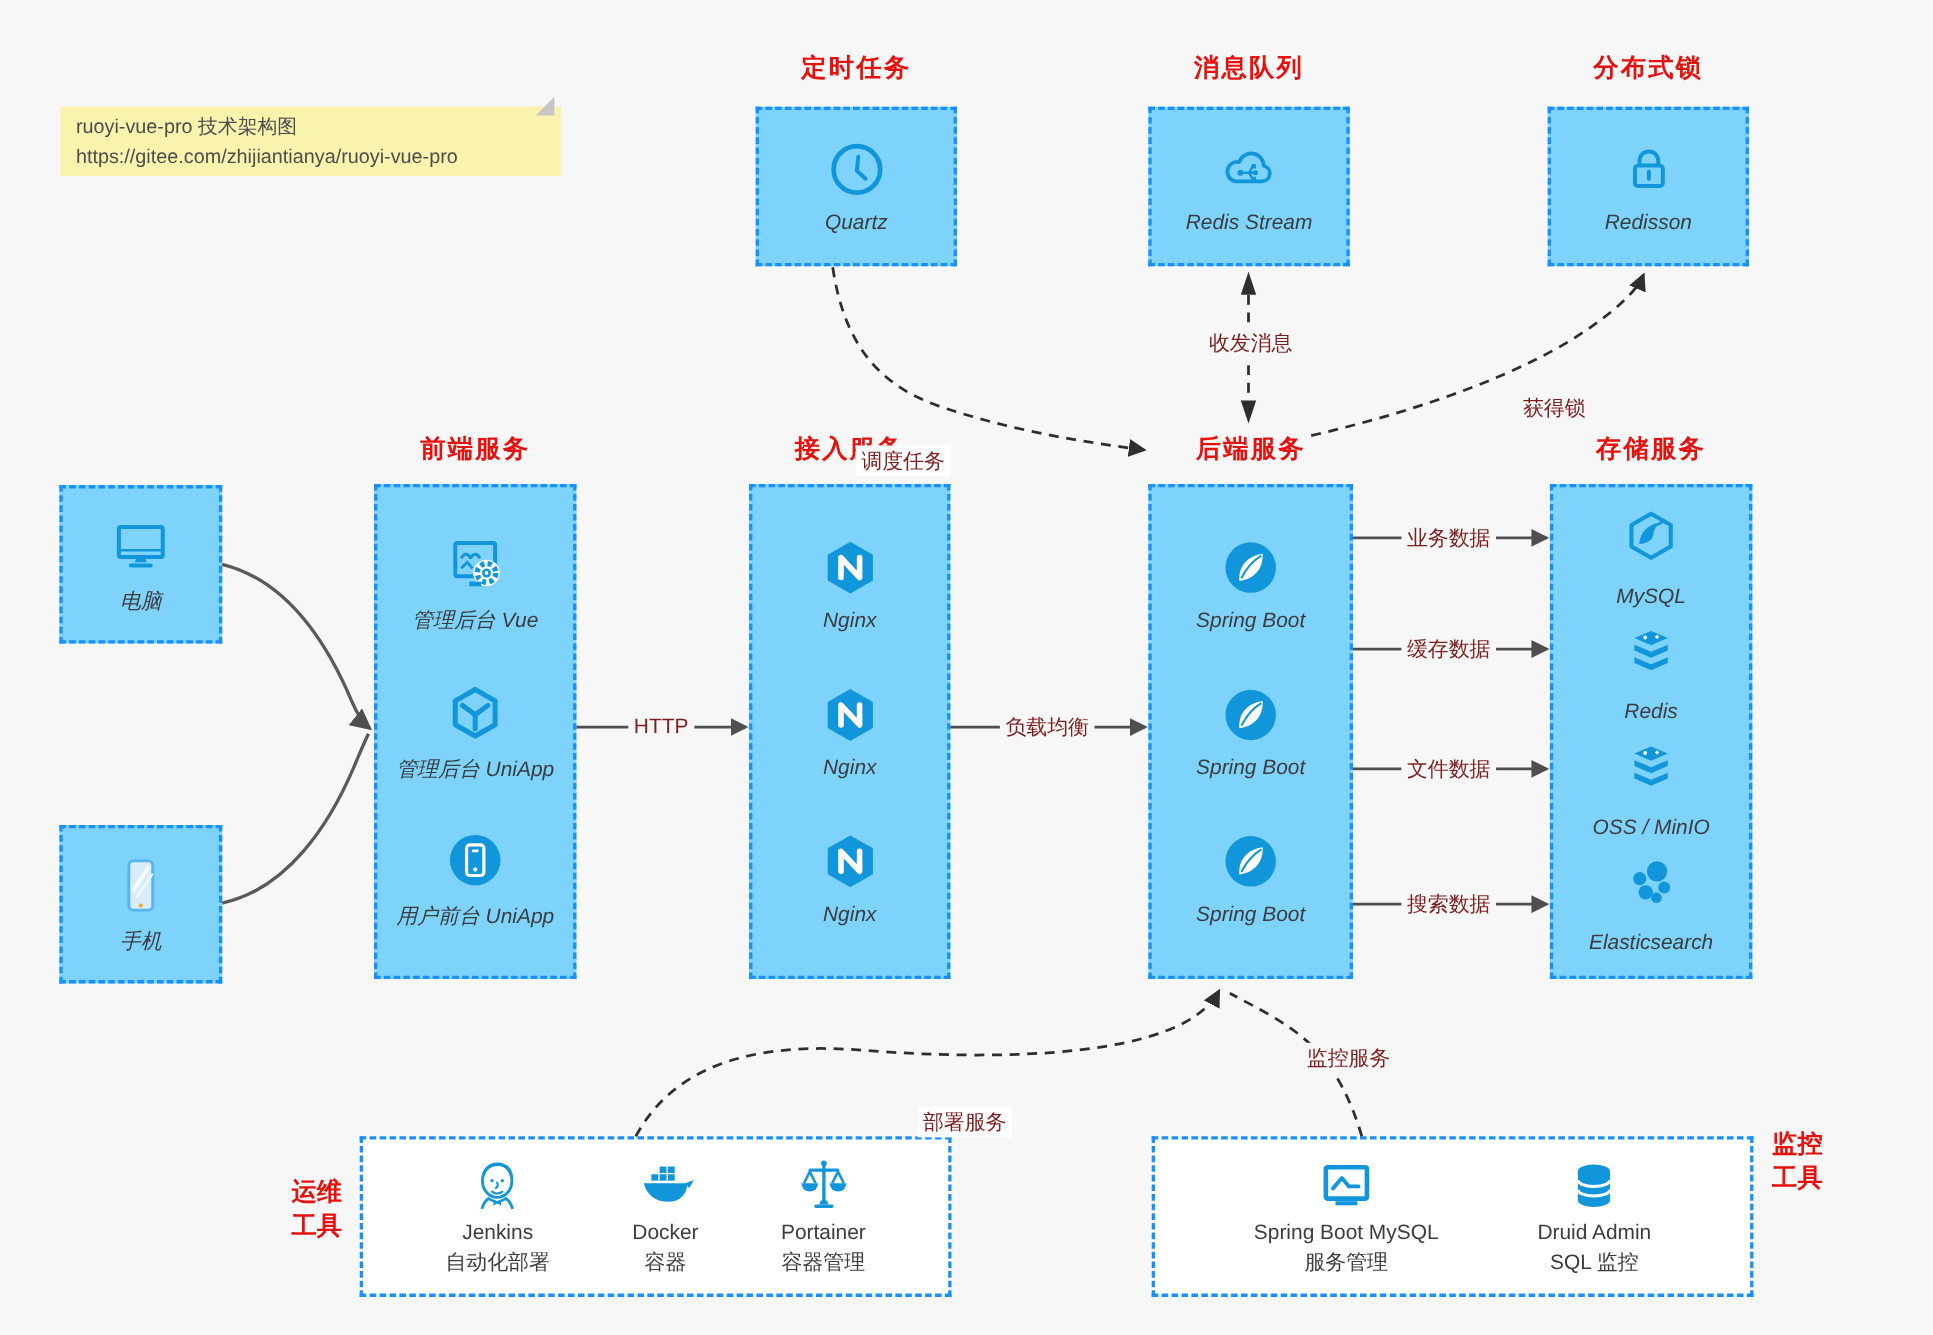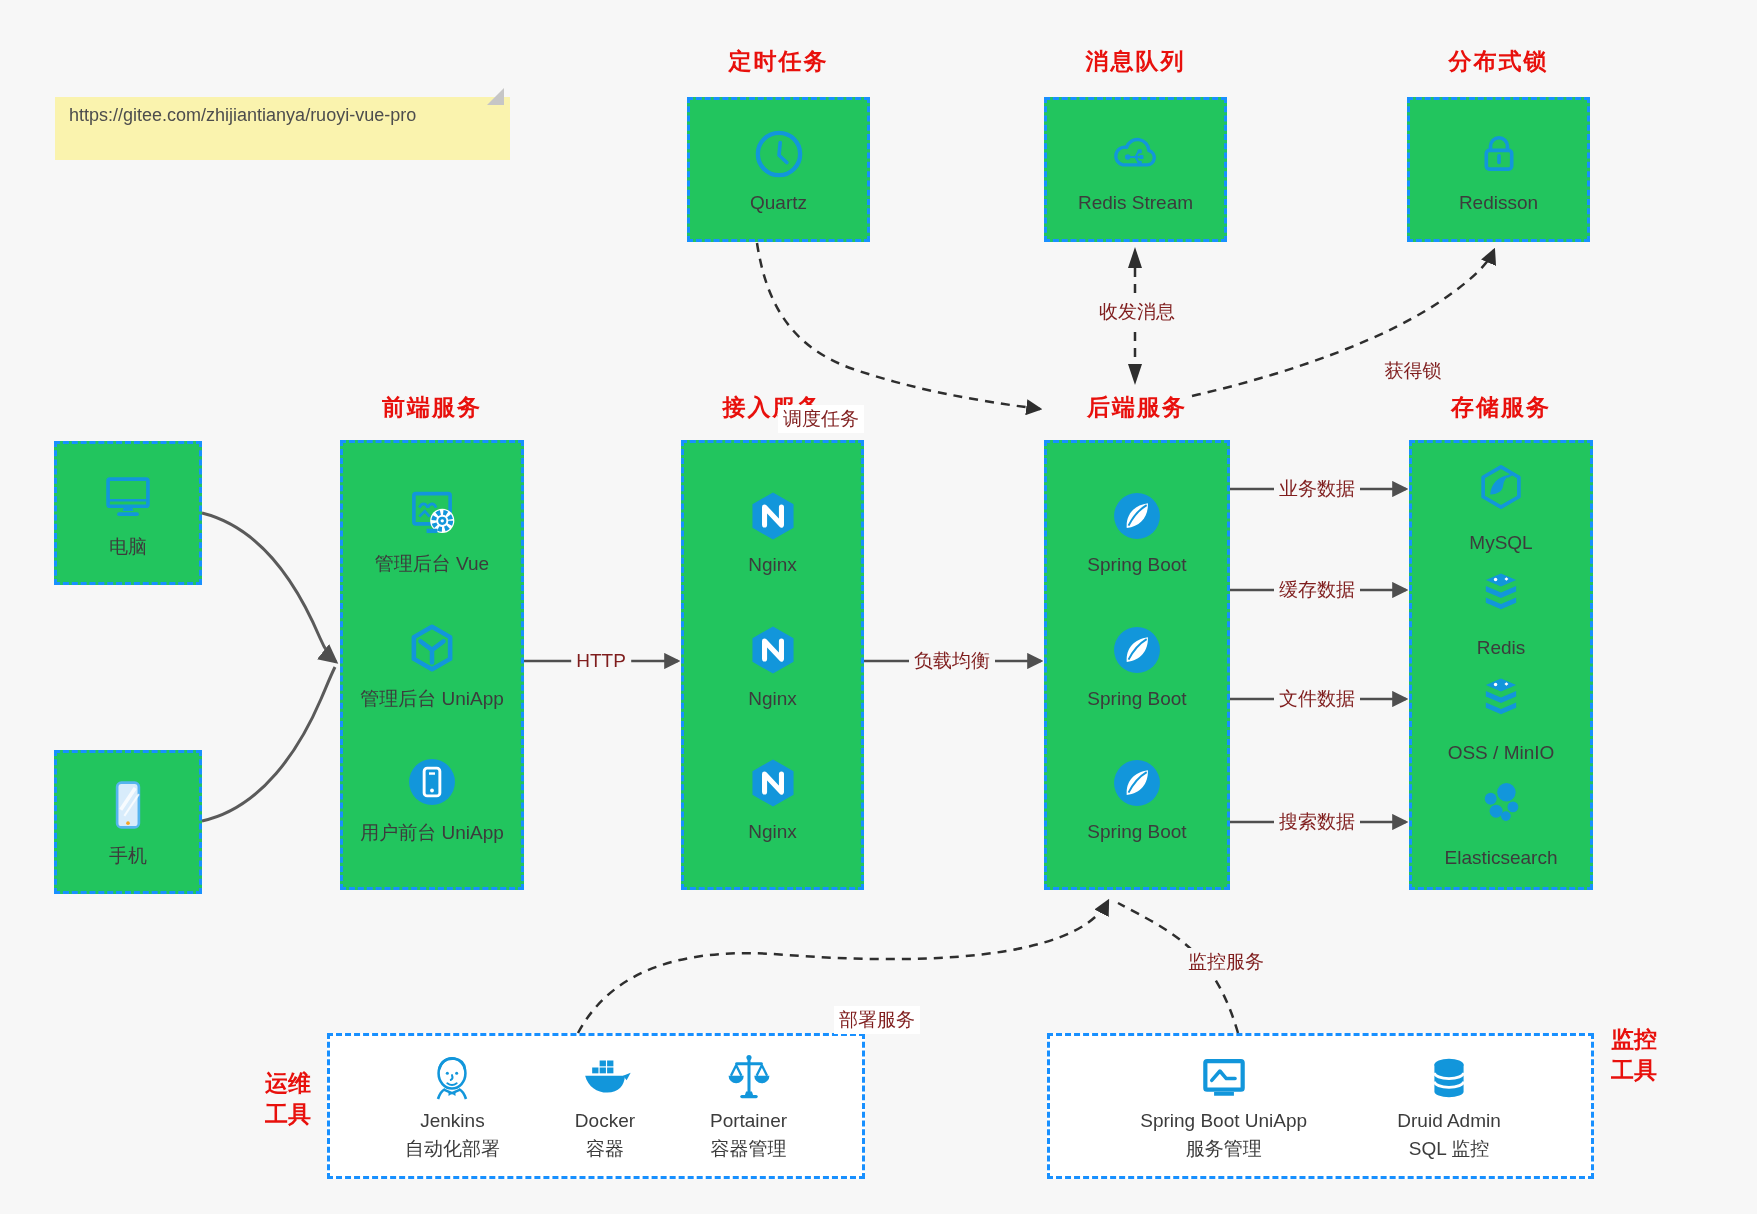--- a/index.html
+++ b/index.html
@@ -4,22 +4,22 @@
 <style>
   html,body{margin:0;padding:0;background:#f7f7f7;}
   .canvas{position:relative;width:1757px;height:1214px;background:#f7f7f7;
           font-family:"Liberation Sans","DejaVu Sans",sans-serif;overflow:hidden;}
   
   .note{position:absolute;left:55px;top:97px;width:455px;height:63px;background:#faf3ae;
         box-sizing:border-box;padding:5px 0 0 14px;color:#4d4d4d;font-size:18px;line-height:27px;}
   .note-fold{position:absolute;right:6px;top:-9px;width:0;height:0;
              border-bottom:17px solid #c6c6c6;border-left:17px solid transparent;}
   
-  .gbox{position:absolute;background:#22c55e;border:3px dashed #1890ff;box-sizing:border-box;
-        display:flex;flex-direction:column;align-items:center;justify-content:space-evenly;}
+  .gbox{position:absolute;background:#7dd3fc;border:3px dashed #1890ff;box-sizing:border-box;
+        display:flex;flex-direction:column;align-items:center;justify-content:space-evenly;font-style:italic;}
   .gbox.center{justify-content:center;gap:8px;}
   .gtitle{position:absolute;color:#e8100c;font-weight:bold;font-size:23px;text-align:center;
           letter-spacing:2px;white-space:nowrap;}
   .gtitle.side{letter-spacing:0;line-height:31px;white-space:normal;}
   .item{display:flex;flex-direction:column;align-items:center;gap:9px;}
   .item-sm{gap:19px;}
   .ilabel{font-size:19px;color:#3c3c3c;white-space:nowrap;}
   .icon{width:58px;height:58px;display:block;}
   .icon-sm{width:52px;height:52px;display:block;}
   
@@ -63,20 +63,21 @@
     <path d="M1192,396 C1292,373 1390,338 1448,296 C1472,279 1488,264 1494,250" fill="none" stroke="#2e2e2e" stroke-width="2.5" stroke-dasharray="9 7" marker-end="url(#mDark)"></path>
     <line x1="1135" y1="268" x2="1135" y2="364" stroke="#2e2e2e" stroke-width="2.5" stroke-dasharray="9 7"></line>
     <polygon points="1135,247 1128,268 1142,268" fill="#2e2e2e"></polygon>
     <polygon points="1135,385 1128,364 1142,364" fill="#2e2e2e"></polygon>
     <path d="M578,1033 C612,970 682,946 787,955 C907,964 1075,963 1108,901" fill="none" stroke="#2e2e2e" stroke-width="2.5" stroke-dasharray="9 7" marker-end="url(#mDark)"></path>
     <path d="M1238,1033 C1229,1002 1215,973 1194,952 C1172,930 1142,916 1118,903" fill="none" stroke="#2e2e2e" stroke-width="2.5" stroke-dasharray="9 7"></path>
   </svg>
 
   <div class="note">
     <div class="note-fold"></div>
+    <div>ruoyi-vue-pro 技术架构图</div>
     <div>https://gitee.com/zhijiantianya/ruoyi-vue-pro</div>
   </div>
 
   <div class="gtitle" style="left:687px;top:46px;width:183px">定时任务</div>
   <div class="gbox gboxz center" style="left:687px;top:97px;width:183px;height:145px">
     <div class="item">
       <svg class="icon" viewBox="0 0 48 48">
         <circle cx="24" cy="24" r="17.5" fill="none" stroke="#1296db" stroke-width="3.6"></circle>
         <path d="M25,14.5 L24,25 L30.5,31" fill="none" stroke="#1296db" stroke-width="3" stroke-linecap="round" stroke-linejoin="round"></path>
       </svg>
@@ -317,21 +318,21 @@
     <div>监控</div>
     <div>工具</div>
   </div>
   <div class="tbox gboxz" style="left:1047px;top:1033px;width:547px;height:146px">
     <div class="bitem">
       <svg class="icon" style="width:56px;height:56px" viewBox="0 0 48 48">
         <rect x="8" y="9.5" width="32" height="24.5" rx="1.5" fill="none" stroke="#1296db" stroke-width="3.6"></rect>
         <path d="M13.5,26 L20.5,18 L26,24.5 H33.5" fill="none" stroke="#1296db" stroke-width="3" stroke-linecap="round" stroke-linejoin="round"></path>
         <rect x="15.5" y="36" width="17" height="3.2" fill="#1296db"></rect>
       </svg>
-      <div class="bname">Spring Boot UniApp</div>
+      <div class="bname">Spring Boot MySQL</div>
       <div class="bname">服务管理</div>
     </div>
     <div class="bitem">
       <svg class="icon" style="width:56px;height:56px" viewBox="0 0 48 48">
         <path d="M11.5,12.5 V35.5 a12.5,5 0 0 0 25,0 V12.5 Z" fill="#1296db"></path>
         <ellipse cx="24" cy="12.5" rx="12.5" ry="5" fill="#1296db"></ellipse>
         <path d="M11.5,19.5 a12.5,5 0 0 0 25,0" fill="none" stroke="#ffffff" stroke-width="2.4"></path>
         <path d="M11.5,27 a12.5,5 0 0 0 25,0" fill="none" stroke="#ffffff" stroke-width="2.4"></path>
       </svg>
       <div class="bname">Druid Admin</div>

